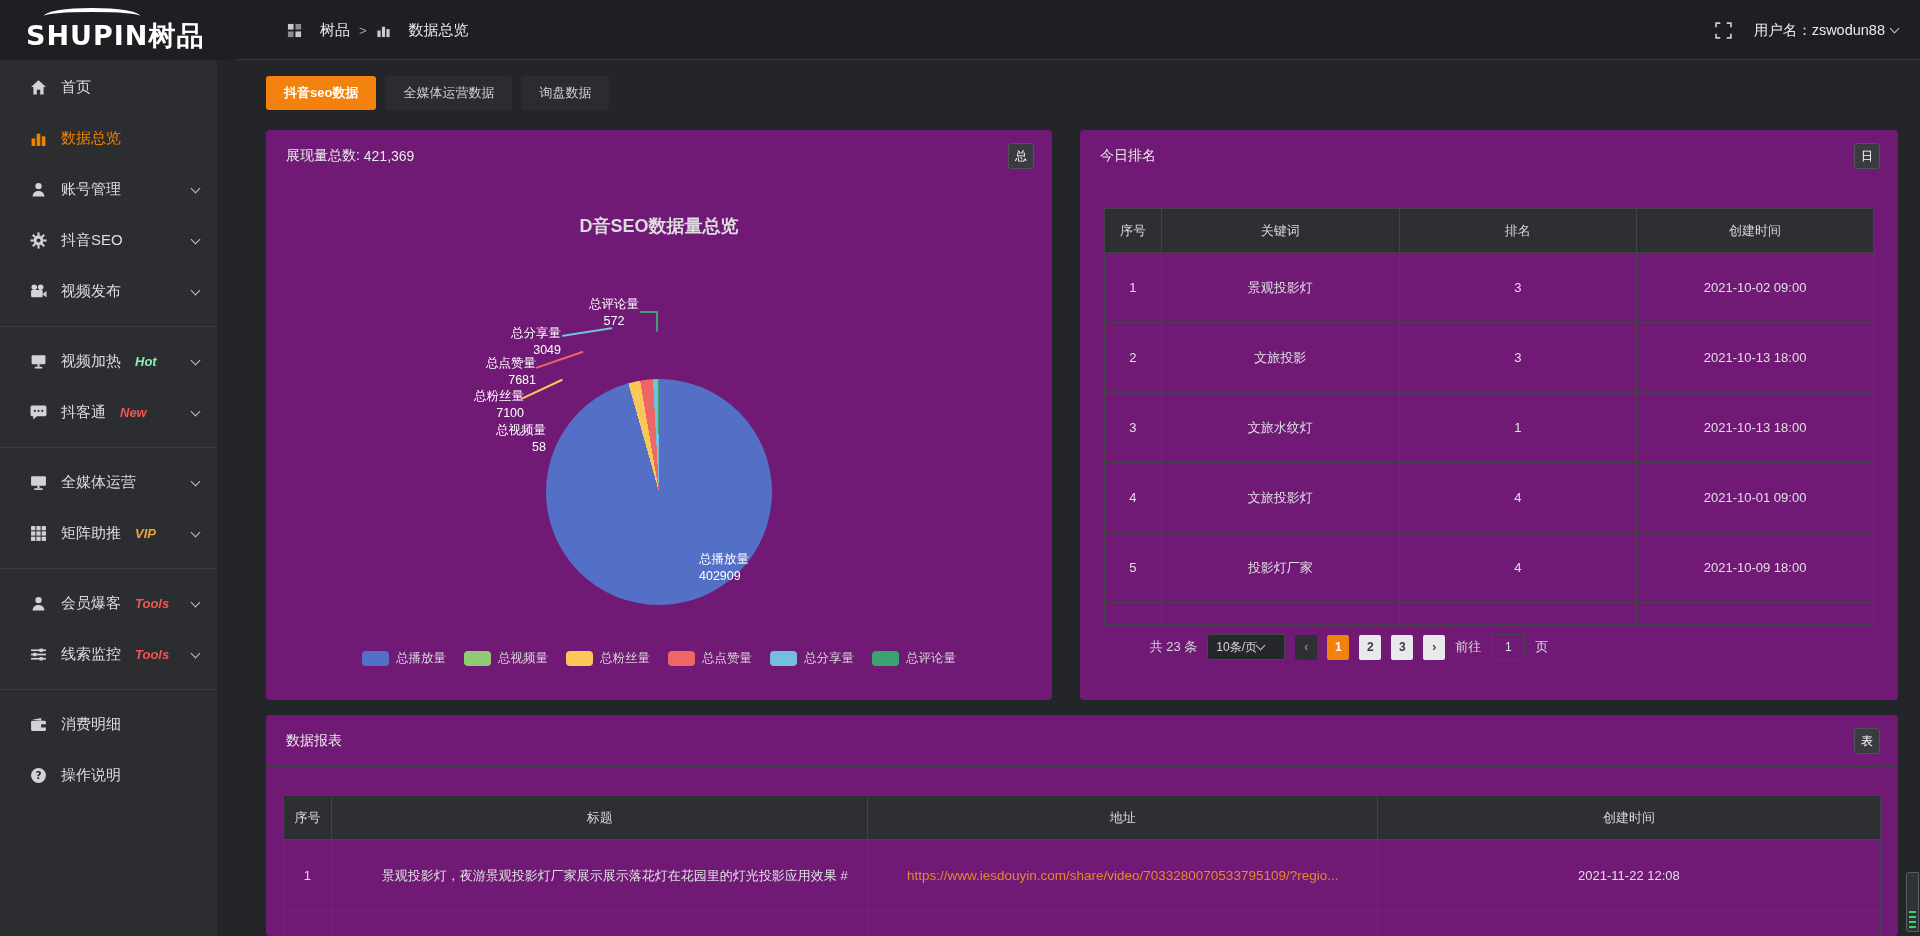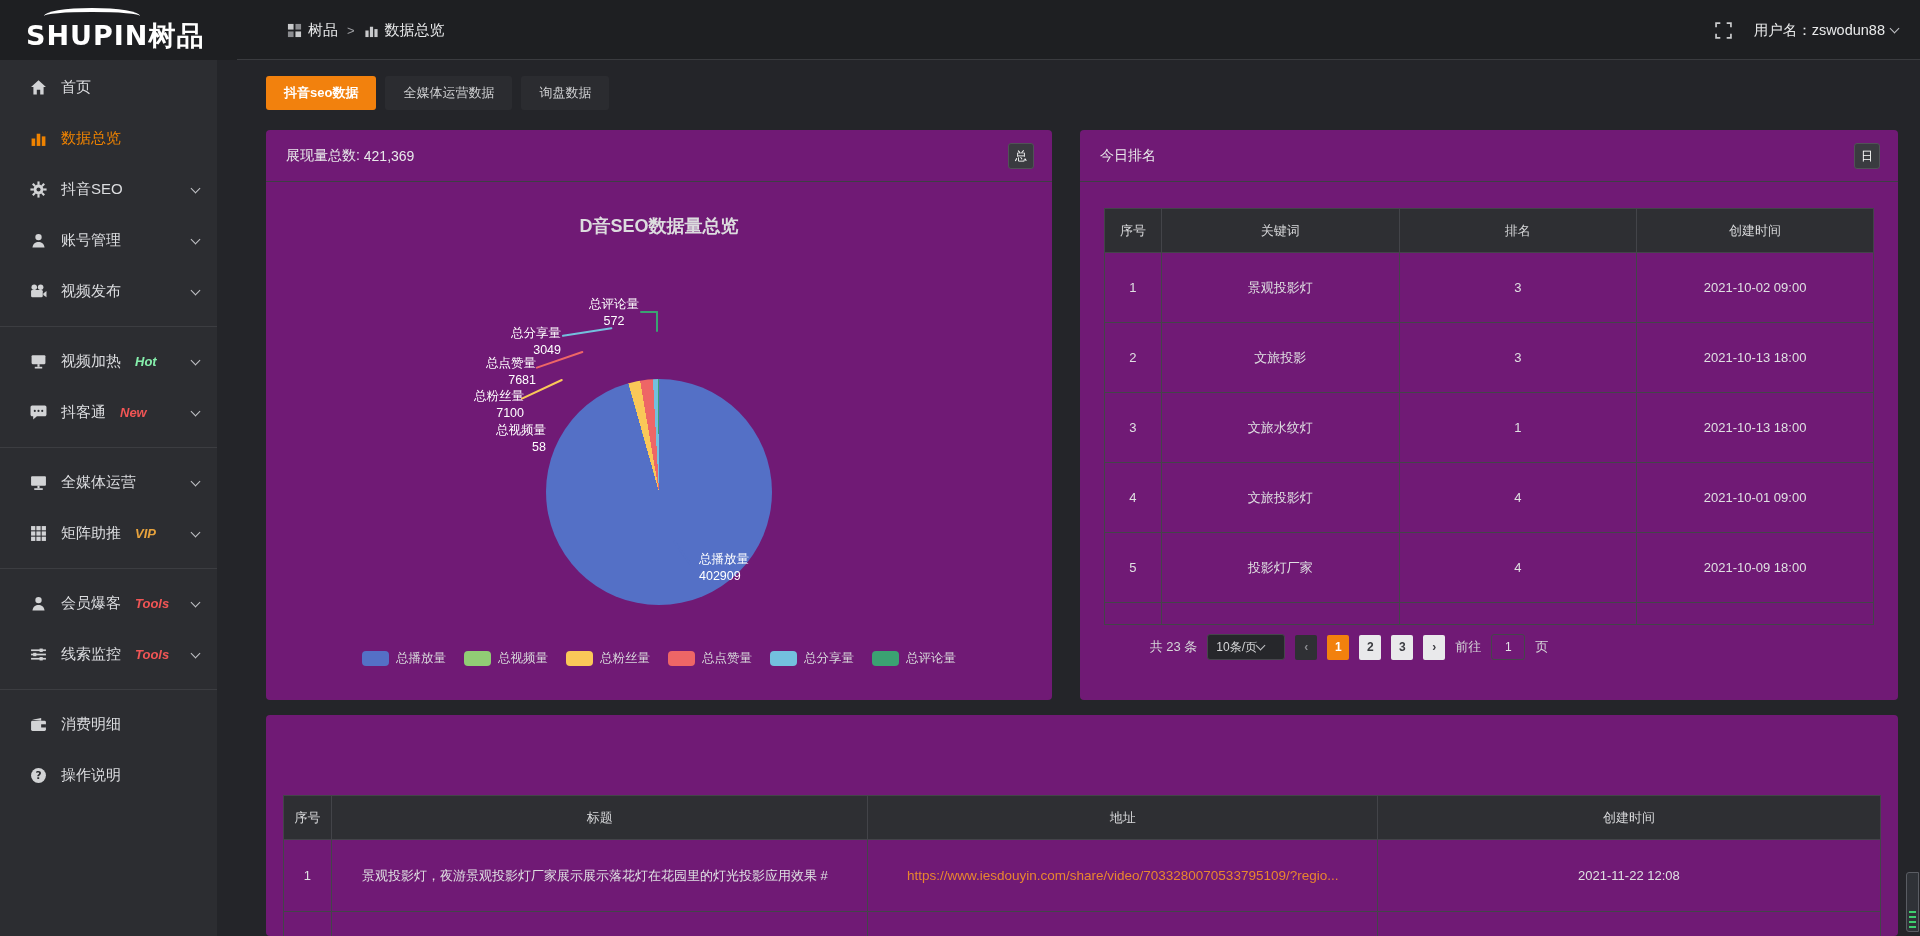--- a/index.html
+++ b/index.html
@@ -6,21 +6,21 @@
   html,body { width:1920px; height:936px; overflow:hidden; background:#242529;
     font-family:"Liberation Sans","DejaVu Sans",sans-serif; color:#e3e4e6; }
 
   
   #header { position:absolute; left:0; top:0; width:1920px; height:60px; background:#1e1f22; }
   #header .hdr-line { position:absolute; left:237px; right:0; top:59px; height:1px; background:#3a3b3f; }
   #logo { position:absolute; left:26px; top:6px; width:190px; height:50px; cursor:pointer; }
   #logo .arc { position:absolute; left:18px; top:2px; width:96px; height:16px; border-top:4px solid #fff; border-radius:50%; }
   #logo .logo-text { position:absolute; left:0; top:12px; font-size:27px; font-weight:800; color:#fff; letter-spacing:1px; font-family:"DejaVu Sans",sans-serif; }
   #breadcrumb { position:absolute; left:287px; top:0; height:60px; display:flex; align-items:center; gap:9px; font-size:15px; color:#e8e9ea; }
-  #breadcrumb .crumb { display:flex; align-items:center; gap:6px; cursor:pointer; }
+  #breadcrumb .crumb { display:flex; align-items:center; gap:18px; cursor:pointer; }
   #breadcrumb .sep { color:#9fa0a4; font-size:13px; }
   #user-area { position:absolute; right:22px; top:0; height:60px; display:flex; align-items:center; gap:22px; }
   #user-name { font-size:14.5px; color:#e8e9ea; cursor:pointer; display:flex; align-items:center; gap:6px; }
   .chev { width:7px; height:7px; border-right:1.6px solid #c2c3c7; border-bottom:1.6px solid #c2c3c7; transform:rotate(45deg); margin-top:-3px; }
 
   
   #sidebar { position:absolute; left:0; top:60px; width:217px; height:876px; background:#2c2d31; padding-top:2px; }
   .menu-item { height:51px; display:flex; align-items:center; padding:0 18px 0 30px; cursor:pointer; font-size:15px; color:#dcdde0; position:relative; }
   .menu-item .mi-icon { width:17px; height:17px; margin-right:14px; display:flex; align-items:center; justify-content:center; flex:0 0 17px; }
   .menu-item .mi-label { flex:0 0 auto; }
@@ -80,21 +80,21 @@
   .pg-select { width:78px; height:26px; background:#26272b; border:1px solid #45464b; border-radius:3px;
     display:flex; align-items:center; padding:0 8px; font-size:12px; cursor:pointer; }
   .pg-btn { min-width:22px; height:25px; padding:0 4px; border-radius:2px; background:#e9e9eb; color:#3a3b40; font-weight:bold; font-size:12px;
     display:flex; align-items:center; justify-content:center; cursor:pointer; }
   .pg-btn.prev { background:#2f3034; color:#8a8b90; }
   .pg-btn.active { background:#f2810d; color:#fff; }
   .pg-goto-input { width:34px; height:26px; background:transparent; border:1px solid #45464b; border-radius:3px; color:#e3e4e6; text-align:center; font-size:12px; }
 
   #report-table-wrap { position:absolute; left:17px; right:17px; top:80px; }
   #report-table td { height:72px; }
-  #report-table td.title-cell { text-align:left; padding-left:30px; }
+  #report-table td.title-cell { text-align:center; padding-left:30px; }
   #report-table td.url-cell a { color:#e8862f; text-decoration:none; font-size:13.5px; }
   #report-table tr.stub td { height:60px; }
 
   
   #side-widget { position:absolute; left:1906px; top:872px; width:13px; height:60px; background:#2f3237; border:1px solid #5a5d63; border-radius:3px 0 0 3px; }
   #side-widget i { display:block; width:7px; height:2px; background:#3ecf6f; margin:3px auto 0; }
   #side-widget i:first-child { margin-top:38px; }
 </style>
 </head>
 <body>
@@ -147,20 +147,30 @@
   </div>
   <div class="menu-item active">
     <span class="mi-icon">
         <svg class="ic" width="17" height="17" viewBox="0 0 16 16" fill="#f08300">
           <rect x="1.5" y="8" width="3.4" height="7"></rect>
           <rect x="6.3" y="3.5" width="3.4" height="11.5"></rect>
           <rect x="11.1" y="6" width="3.4" height="9"></rect>
         </svg>
       </span>
     <span class="mi-label">数据总览</span>
+  </div>
+  <div class="menu-item">
+    <span class="mi-icon">
+        <svg class="ic" width="17" height="17" viewBox="0 0 16 16" fill="#d2d3d5">
+          <circle cx="8" cy="4.8" r="3"></circle>
+          <path d="M2.3 14.5c.5-3.6 2.9-5.2 5.7-5.2s5.2 1.6 5.7 5.2z"></path>
+        </svg>
+      </span>
+    <span class="mi-label">账号管理</span>
+    <span class="mi-arrow chev"></span>
   </div>
   <div class="menu-item">
     <span class="mi-icon">
         <svg class="ic" width="17" height="17" viewBox="0 0 16 16">
           <g fill="#d2d3d5">
             <circle cx="8" cy="8" r="4.6"></circle>
             <g>
               <rect x="7" y="0.4" width="2" height="3.2"></rect>
               <rect x="7" y="0.4" width="2" height="3.2" transform="rotate(45 8 8)"></rect>
               <rect x="7" y="0.4" width="2" height="3.2" transform="rotate(90 8 8)"></rect>
@@ -168,30 +178,20 @@
               <rect x="7" y="0.4" width="2" height="3.2" transform="rotate(180 8 8)"></rect>
               <rect x="7" y="0.4" width="2" height="3.2" transform="rotate(225 8 8)"></rect>
               <rect x="7" y="0.4" width="2" height="3.2" transform="rotate(270 8 8)"></rect>
               <rect x="7" y="0.4" width="2" height="3.2" transform="rotate(315 8 8)"></rect>
             </g>
           </g>
           <circle cx="8" cy="8" r="1.9" fill="#2c2d31"></circle>
         </svg>
       </span>
     <span class="mi-label">抖音SEO</span>
-    <span class="mi-arrow chev"></span>
-  </div>
-  <div class="menu-item">
-    <span class="mi-icon">
-        <svg class="ic" width="17" height="17" viewBox="0 0 16 16" fill="#d2d3d5">
-          <circle cx="8" cy="4.8" r="3"></circle>
-          <path d="M2.3 14.5c.5-3.6 2.9-5.2 5.7-5.2s5.2 1.6 5.7 5.2z"></path>
-        </svg>
-      </span>
-    <span class="mi-label">账号管理</span>
     <span class="mi-arrow chev"></span>
   </div>
   <div class="menu-item">
     <span class="mi-icon">
         <svg class="ic" width="17" height="17" viewBox="0 0 16 16" fill="#d2d3d5">
           <circle cx="4" cy="4" r="2.6"></circle>
           <circle cx="10" cy="4" r="2.6"></circle>
           <rect x="1" y="6.5" width="11" height="7" rx="1.3"></rect>
           <path d="M12.5 9.8 15.5 7.6v5.8l-3-2.2z"></path>
         </svg>
@@ -457,20 +457,24 @@
     <div class="pg-btn">2</div>
     <div class="pg-btn">3</div>
     <div class="pg-btn">›</div>
     <span>前往</span>
     <input class="pg-goto-input" value="1" style="">
     <span>页</span>
   </div>
 </div>
 
 <div id="panel-report" class="panel">
+  <div class="panel-header">
+    <span>数据报表</span>
+    <span class="panel-badge">表</span>
+  </div>
   <div id="report-table-wrap">
     <table class="dk" id="report-table">
       <colgroup>
           <col style="width:3%">
           <col style="width:33.6%">
           <col style="width:31.9%">
           <col style="width:31.5%">
         </colgroup>
       <thead>
         <tr>

